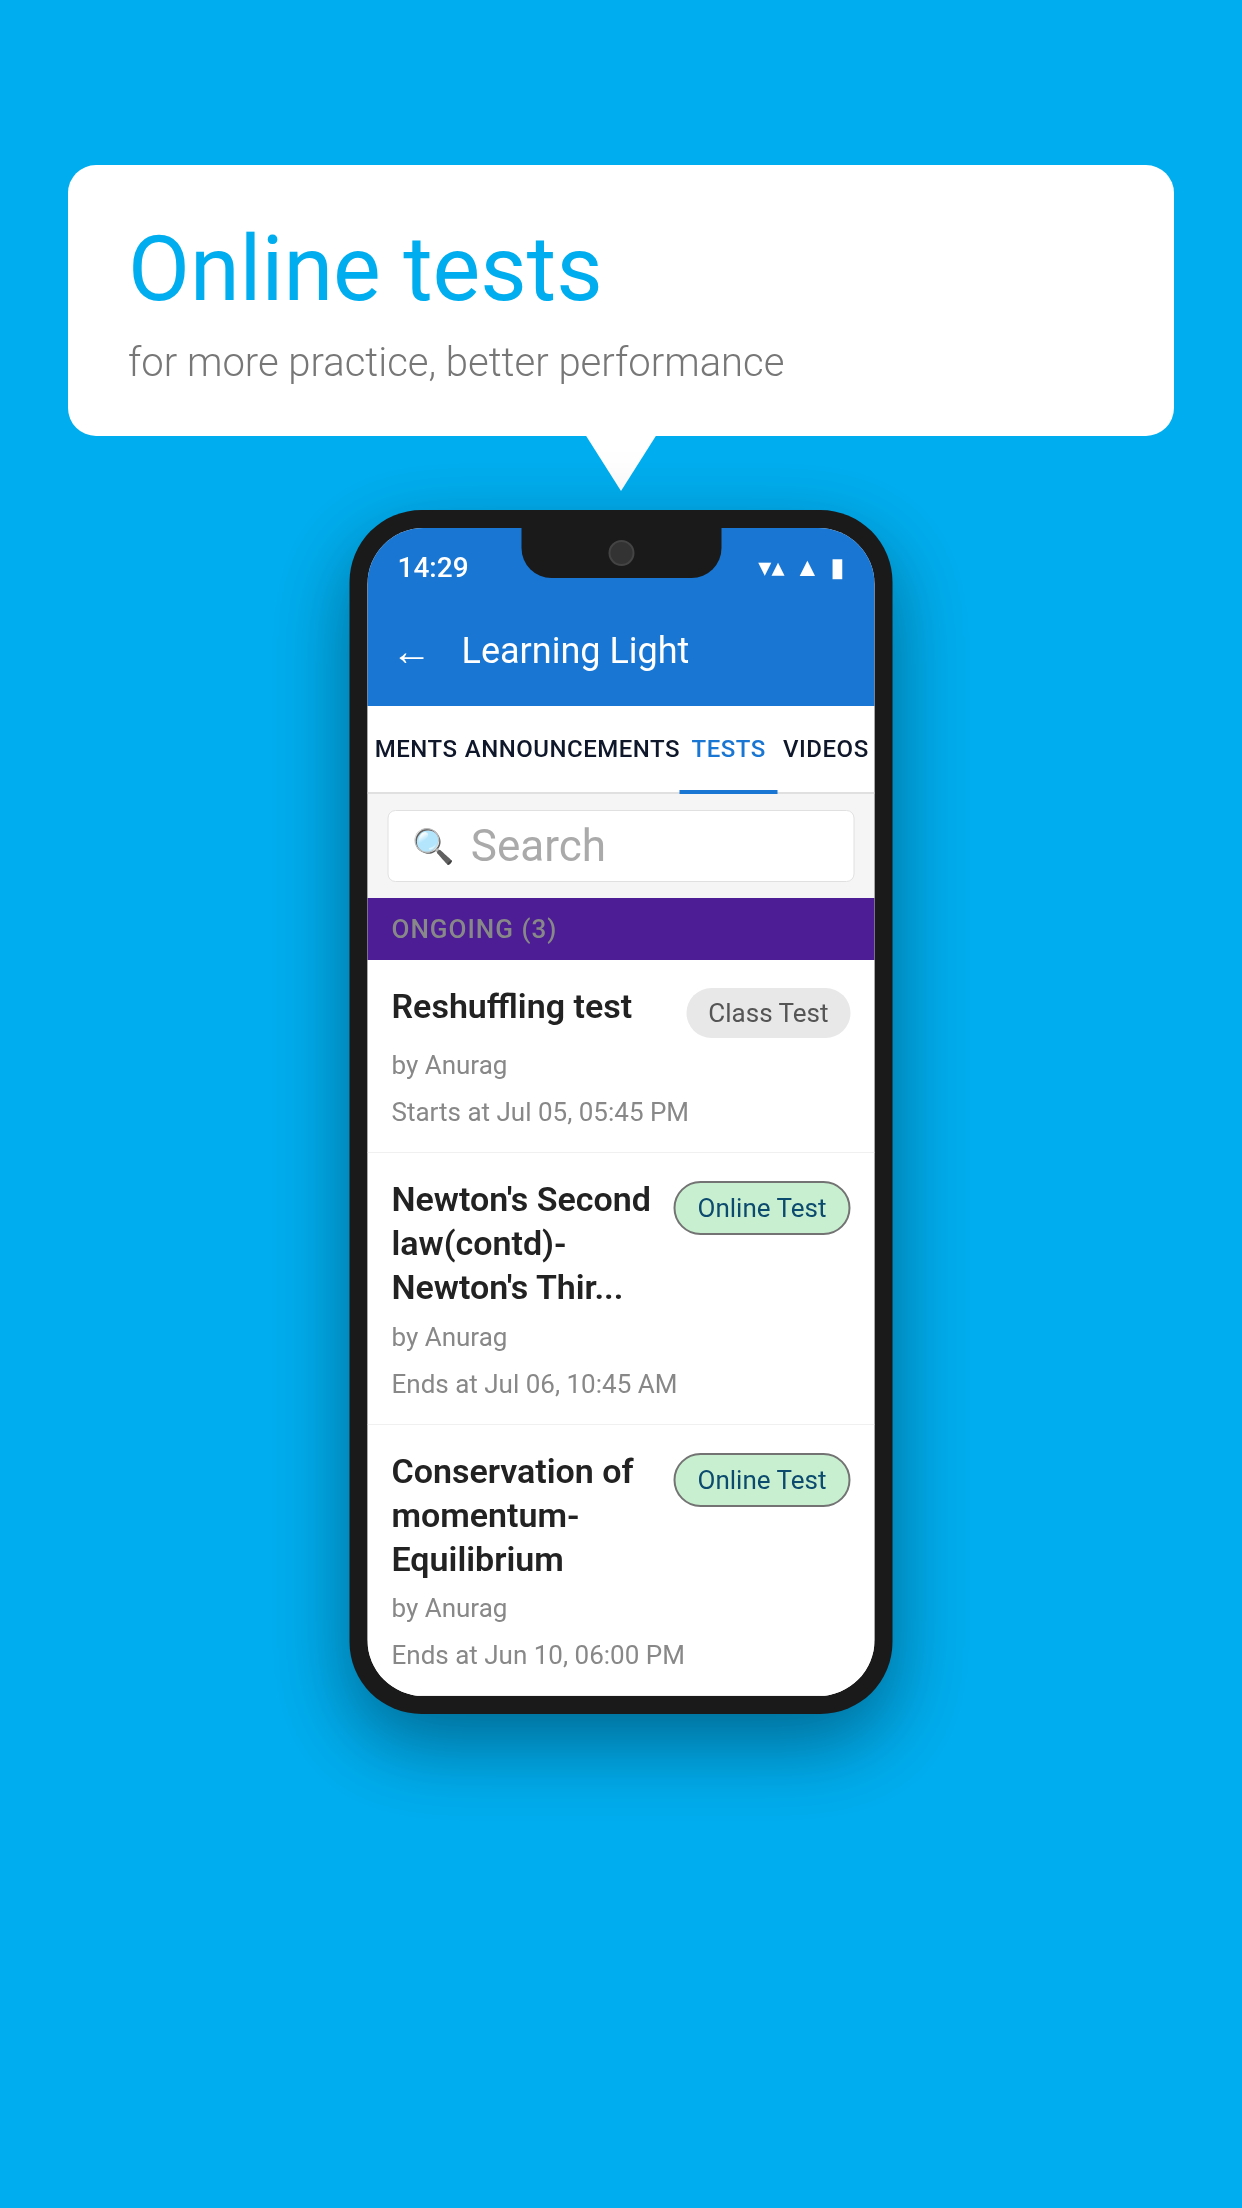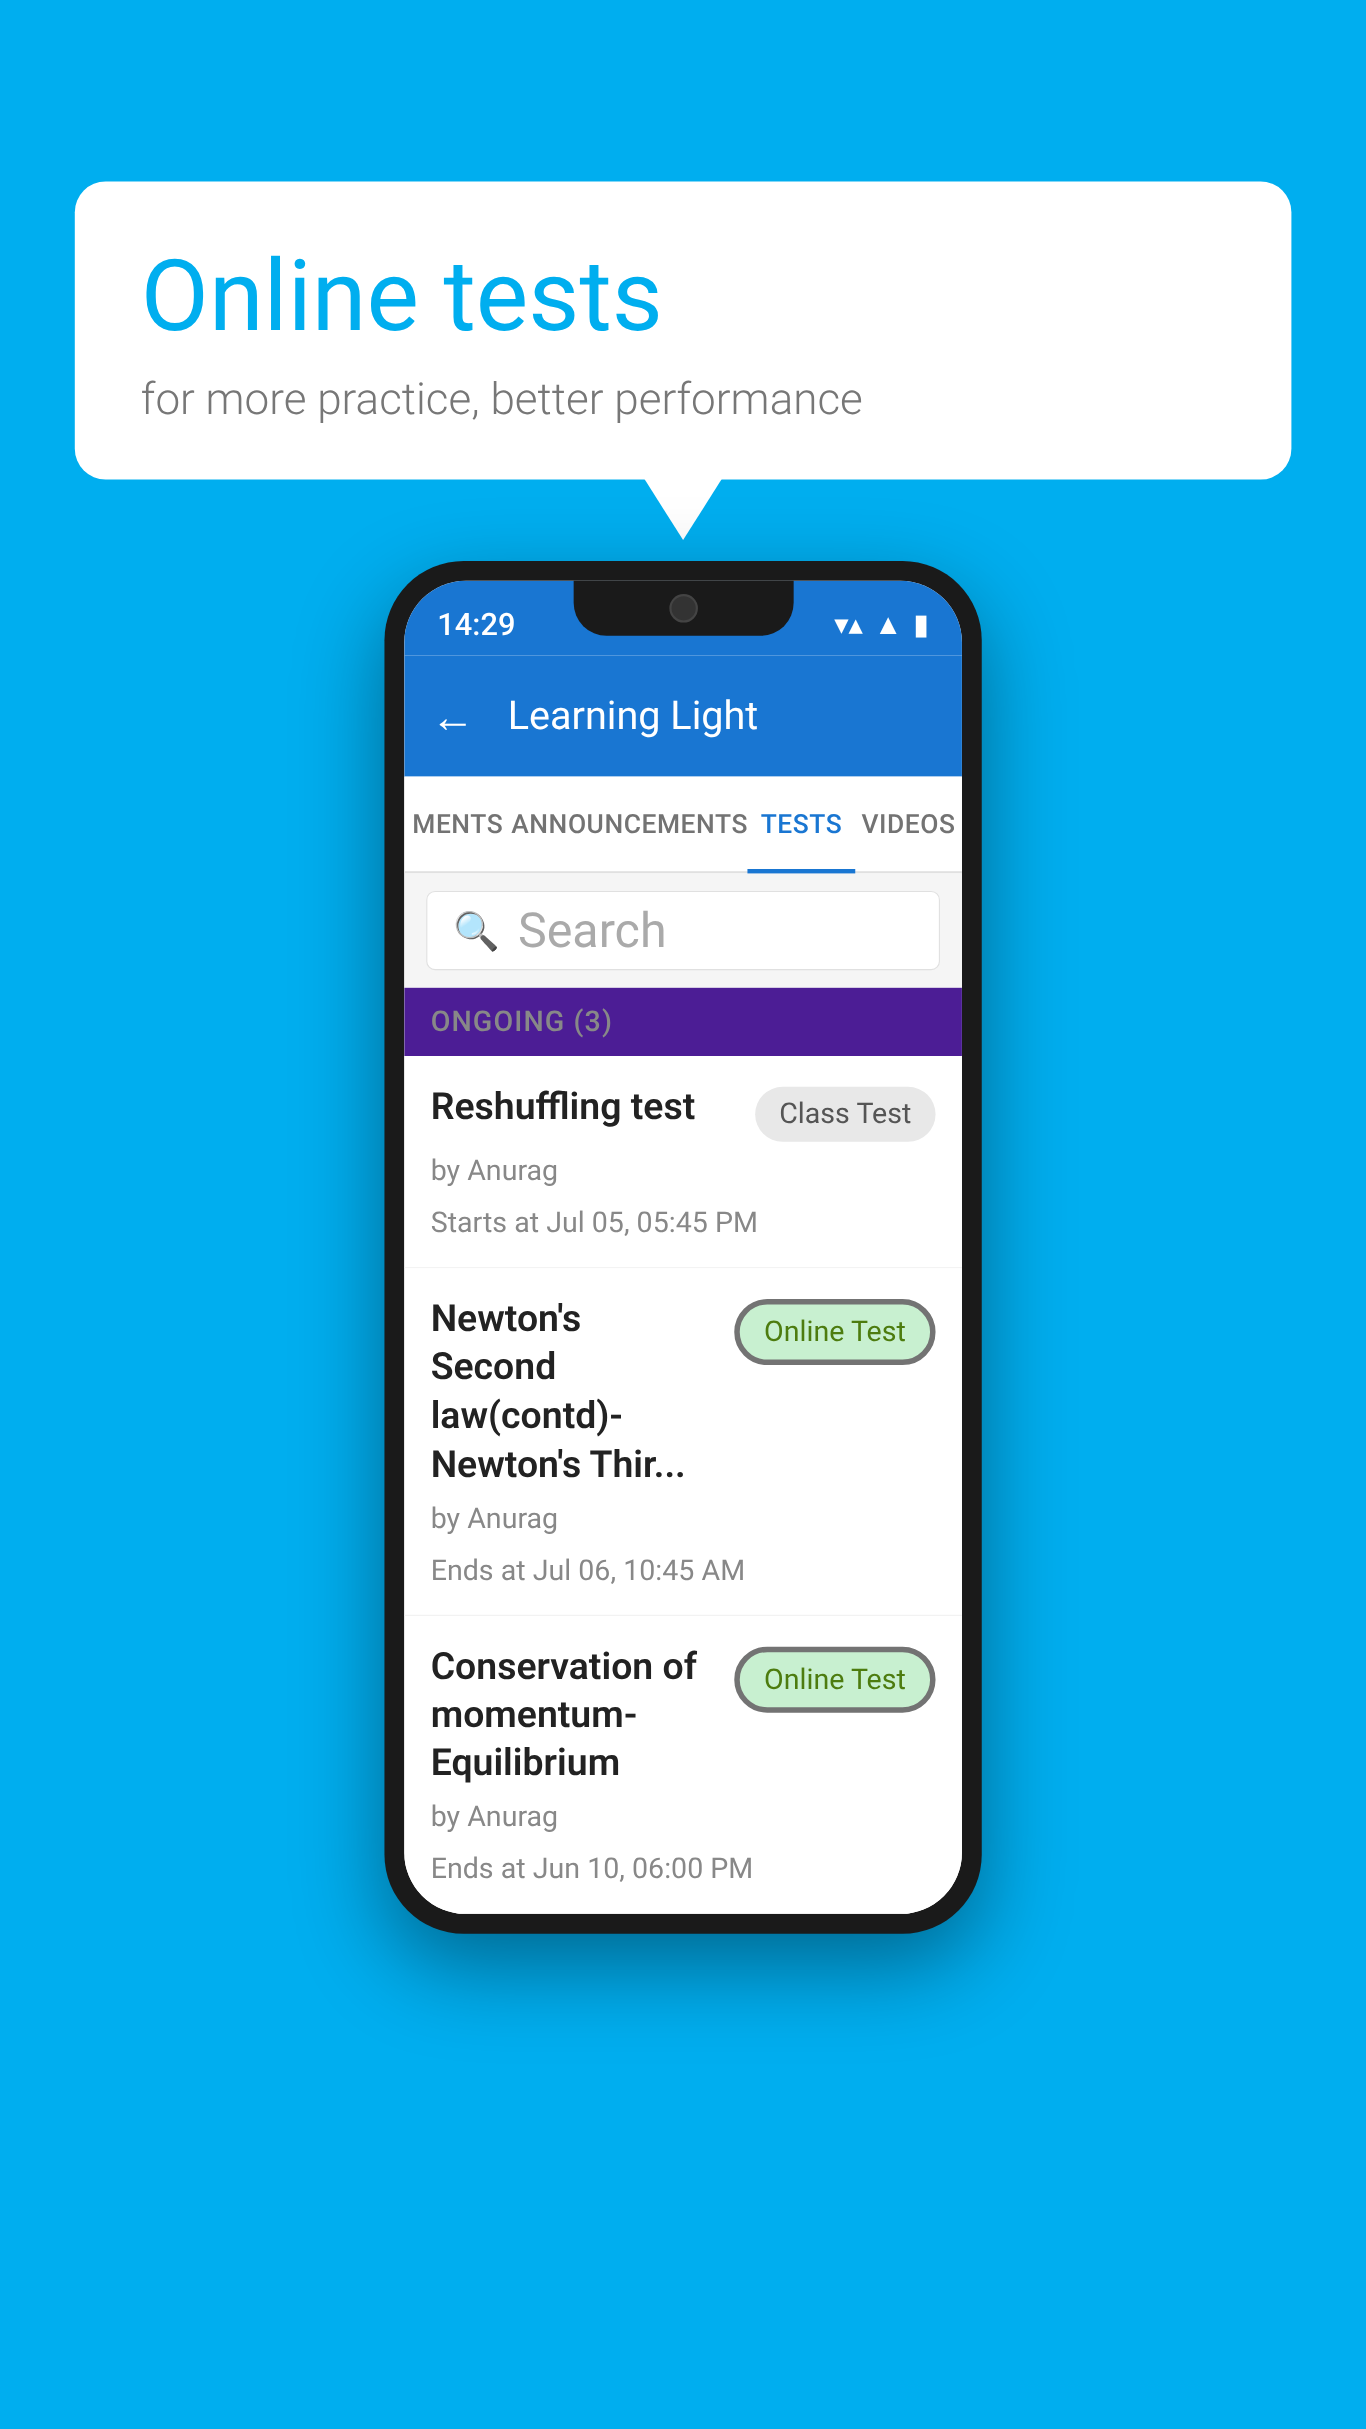--- a/index.html
+++ b/index.html
@@ -165,21 +165,21 @@
       align-items: stretch;
     }
 
     .tab-item {
       flex: 1;
       display: flex;
       align-items: center;
       justify-content: center;
       font-size: 24px;
       font-weight: 500;
-      color: #737373;
+      color: #0f172a;
       cursor: pointer;
       letter-spacing: 0.5px;
       position: relative;
     }
 
     .tab-item.active {
       color: #1976D2;
     }
 
     .tab-item.active::after {
@@ -266,22 +266,22 @@
       margin-top: 4px;
     }
 
     .badge-class {
       background: #e8e8e8;
       color: #555;
     }
 
     .badge-online {
       background: #c8f0d0;
-      color: #4d7c0f;
-      border: 5px solid #737373;
+      color: #0c4a6e;
+      border: 2px solid #737373;
       text-align: right;
     }
 
     .test-meta {
       font-size: 26px;
       color: #888;
       line-height: 1.5;
     }
 
     

